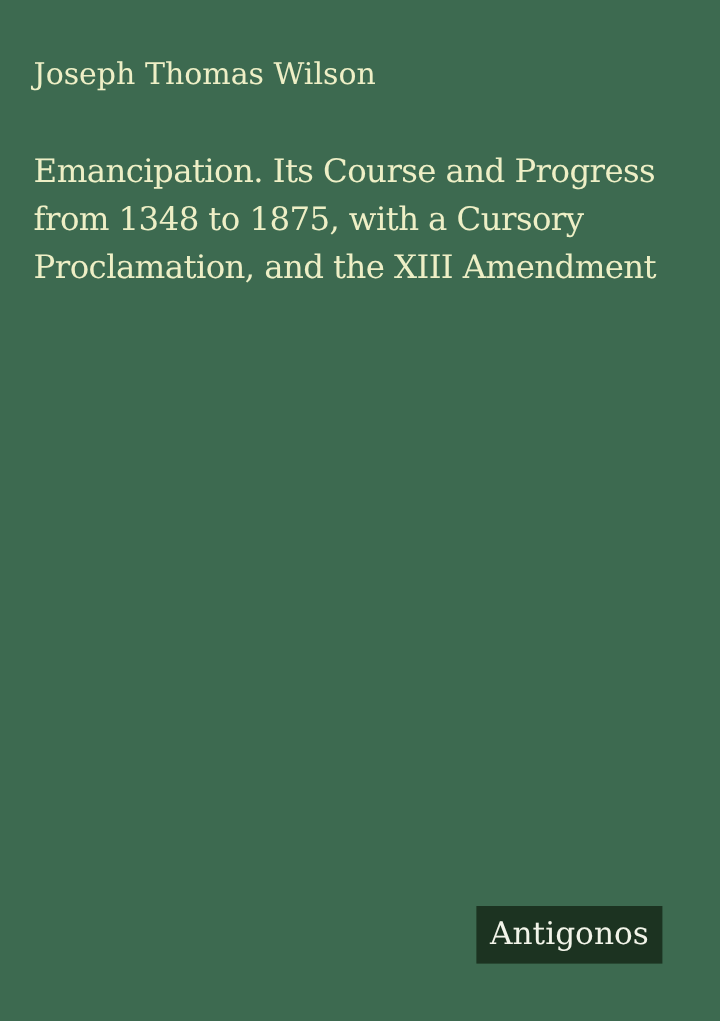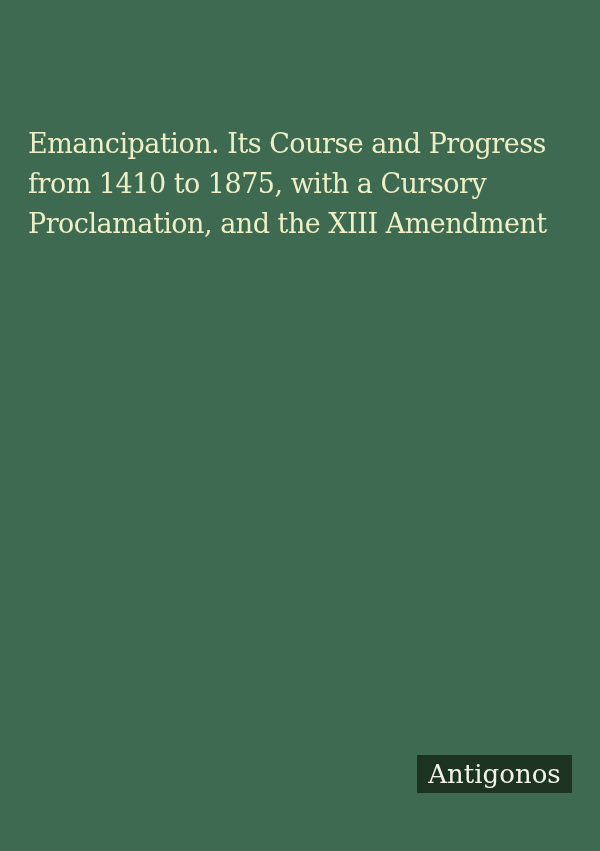--- a/index.html
+++ b/index.html
@@ -43,43 +43,43 @@
     letter-spacing: -0.5px;
   }
   .title-line {
     white-space: nowrap;
   }
   .publisher-box {
     position: absolute;
     left: 397px;
     top: 755px;
     width: 155px;
-    height: 38px;
+    height: 48px;
     background: var(--publisher-box-bg);
     display: flex;
     align-items: center;
     justify-content: center;
-    margin-left: 20px;
   }
   .publisher-name {
     color: var(--publisher-text);
     font-size: 26px;
     font-weight: 400;
     white-space: nowrap;
   }
 </style>
 </head>
 <body>
 
 <div class="cover">
 
+  <div class="author">Joseph Thomas Wilson</div>
 
   <div class="title-block">
     <div class="title-line">Emancipation. Its Course and Progress</div>
-    <div class="title-line">from 1410 to 1875, with a Cursory</div>
+    <div class="title-line">from 1348 to 1875, with a Cursory</div>
     <div class="title-line">Proclamation, and the XIII Amendment</div>
   </div>
 
   <div class="publisher-box">
     <span class="publisher-name">Antigonos</span>
   </div>
 
 </div>
 
 </body></html>

